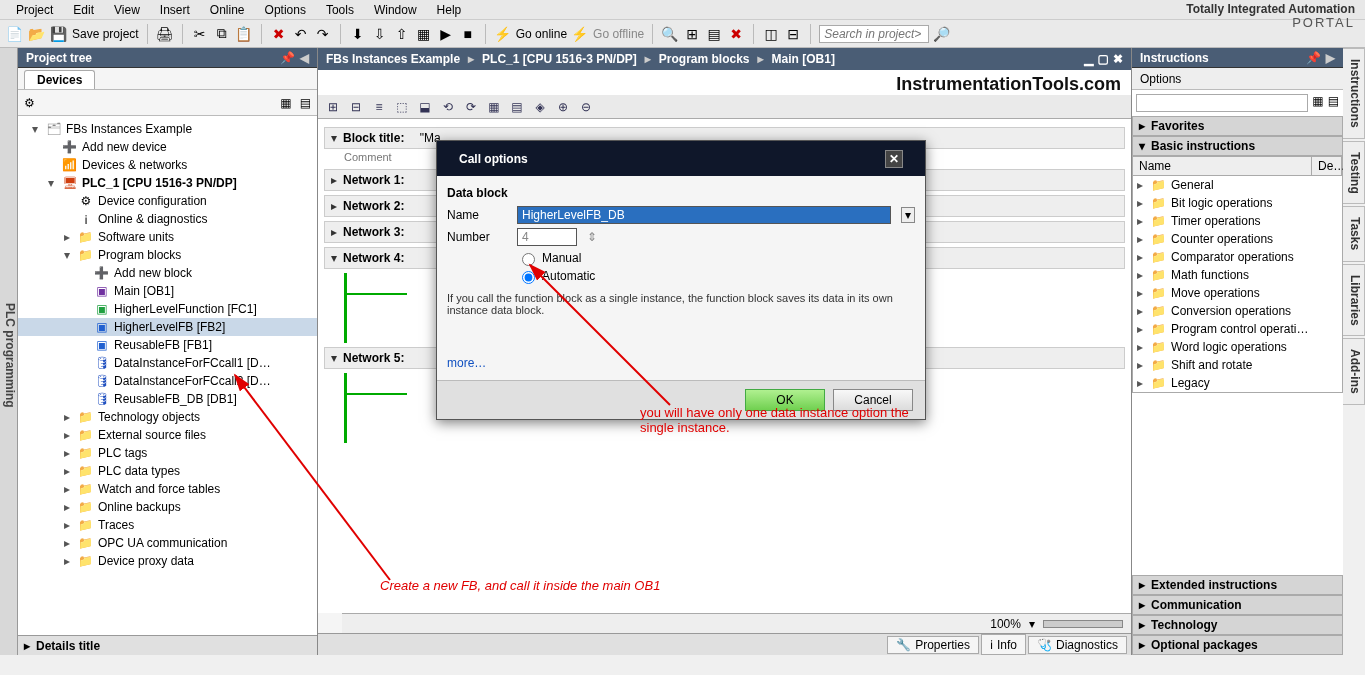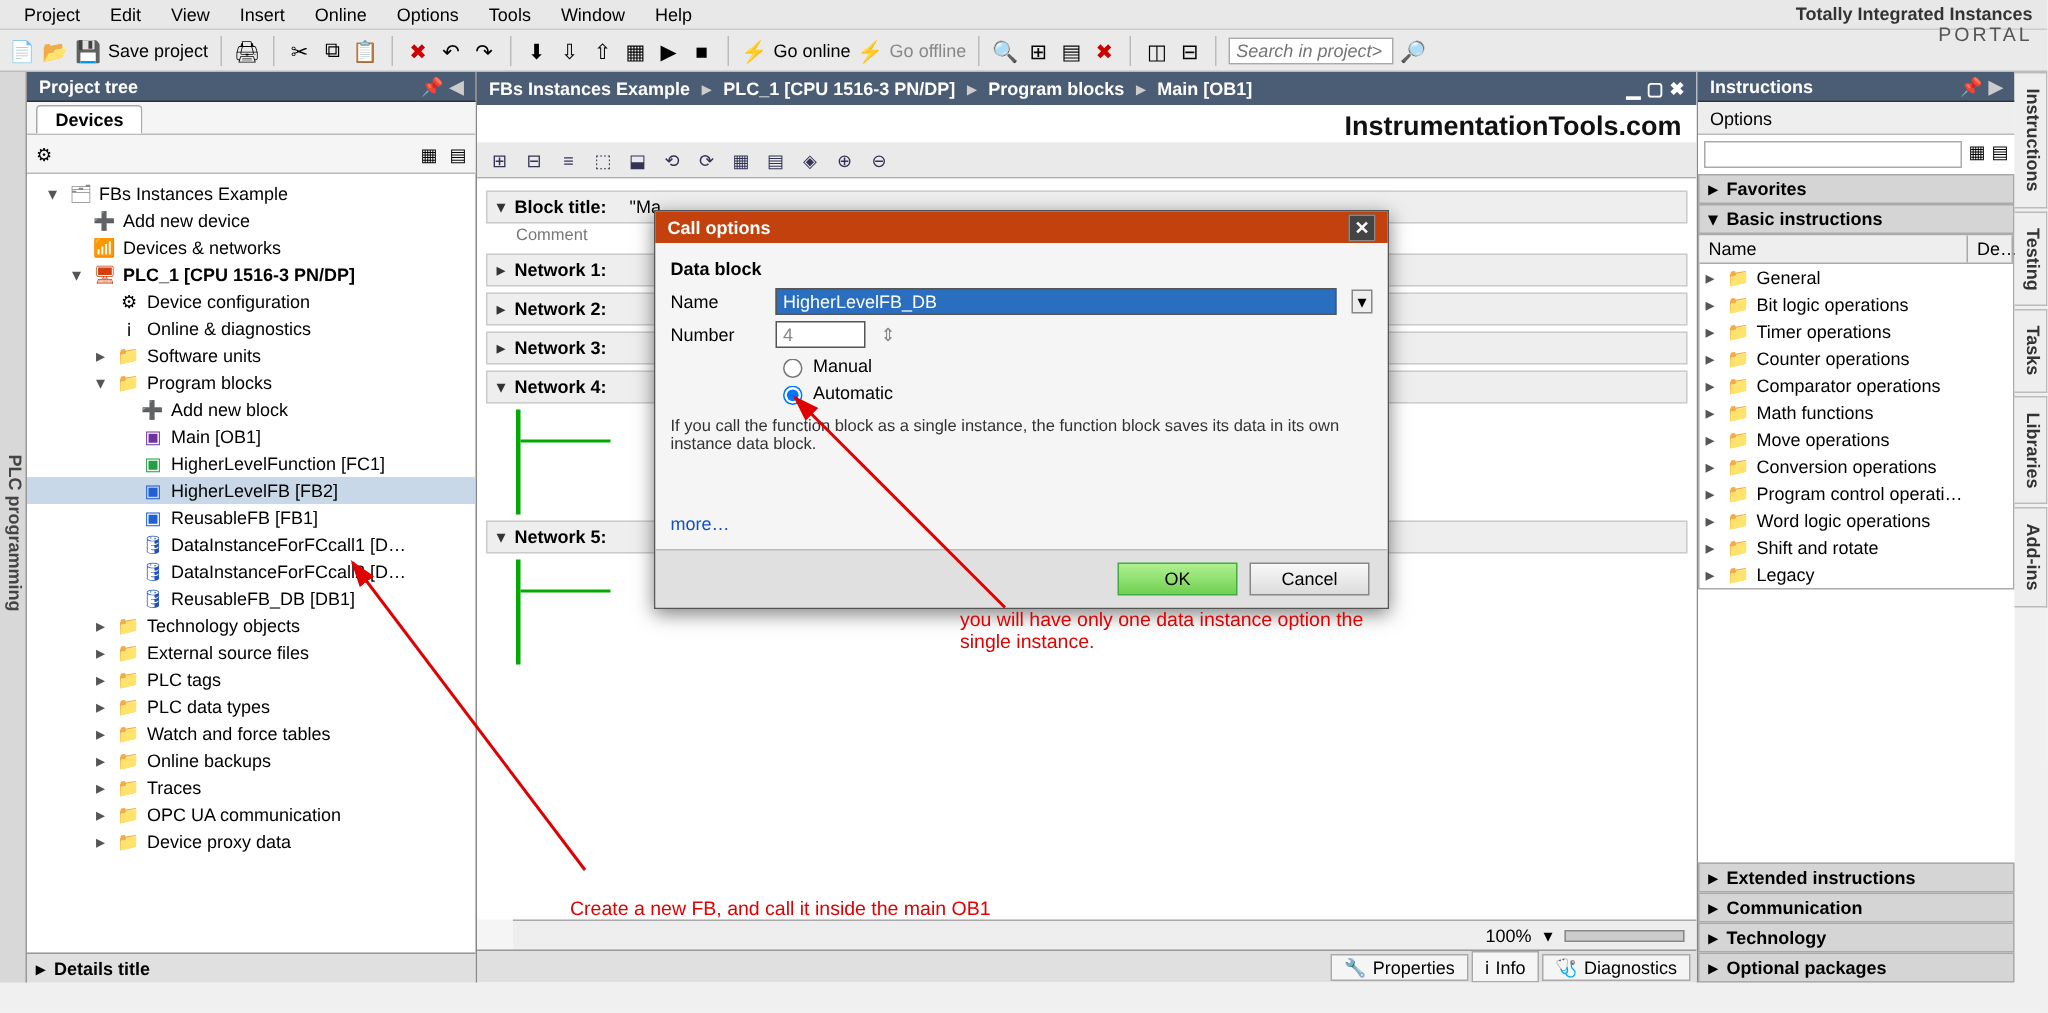--- a/index.html
+++ b/index.html
@@ -74,21 +74,21 @@
 .section-head.open .ar::before{content:"▾";}
 .inst-table{ border:1px solid #aaa; }
 .inst-table .hdr{ display:flex; background:#eee; border-bottom:1px solid #aaa;}
 .inst-table .hdr div{ padding:2px 6px; border-right:1px solid #aaa;}
 .inst-table .row{ display:flex; align-items:center; padding:1px 4px; gap:4px;}
 .inst-table .row .ar::before{content:"▸"; color:#555; width:10px; display:inline-block;}
 .inst-table .ic2{width:16px;height:16px;display:inline-flex;align-items:center;justify-content:center;color:#c80;}
 
 
 .dialog{ position:absolute; left:436px; top:140px; width:490px; background:#e8e8e8; border:1px solid #555; box-shadow:0 3px 12px rgba(0,0,0,0.5); display:flex; flex-direction:column;}
-.dialog .titlebar{ height:21px; background:#c2410c; color:#fff; display:flex; align-items:center; padding:0 8px; font-weight:bold;}
+.dialog .titlebar{ height:35px; background:#0f172a; color:#fff; display:flex; align-items:center; padding:0 22px; font-weight:bold;}
 .dialog .titlebar .close{ margin-left:auto; width:18px; height:18px; background:#444; border:1px solid #888; display:flex; align-items:center; justify-content:center; color:#fff;}
 .dialog .body{ display:flex; padding:10px; gap:10px; background:#f5f5f5;}
 .opt-box{ width:100px; height:110px; background:#fff; border:2px solid #1060c0; display:flex; flex-direction:column; align-items:center; justify-content:center; gap:4px; padding:4px;}
 .opt-box .dbicon{ width:40px; height:32px; background:#2a7de0; border-radius:6px; position:relative;}
 .opt-box .dbicon::before{content:""; position:absolute; top:-6px; left:0; right:0; height:12px; background:#529ff0; border-radius:50%;}
 .right-col{ flex:1;}
 .right-col h4{ margin:0 0 6px 0; font-weight:bold;}
 .fld{ display:flex; align-items:center; gap:10px; margin:4px 0;}
 .fld label{ width:60px;}
 .fld input[type=text]{ flex:1; background:#2a6fbf; color:#fff; border:1px solid #555; padding:1px 4px;}
@@ -112,21 +112,21 @@
   <span>Edit</span>
   <span>View</span>
   <span>Insert</span>
   <span>Online</span>
   <span>Options</span>
   <span>Tools</span>
   <span>Window</span>
   <span>Help</span>
 </div>
 <div class="brand">
-  <b>Totally Integrated Instances</b><br>
+  <b>Totally Integrated Automation</b><br>
   <span class="portal">PORTAL</span>
 </div>
 
 <div class="toolbar">
   <span class="icon">📄</span>
   <span class="icon">📂</span>
   <span class="icon">💾</span>
   <span>Save project</span>
   <span class="sep"></span>
   <span class="icon">🖨</span>
@@ -551,21 +551,21 @@
 </div>
 
 <svg class="arrow" style="left:230px; top:370px;" width="300" height="220">
   <defs>
       <marker id="ah1" markerWidth="10" markerHeight="10" refX="8" refY="3" orient="auto">
         <path d="M0,0 L0,6 L9,3 z" fill="#e00000"></path>
       </marker>
     </defs>
   <line x1="160" y1="210" x2="5" y2="5" stroke="#e00000" stroke-width="2" marker-end="url(#ah1)"></line>
 </svg>
-<div class="anno" style="left:380px; top:598px; width:340px;">Create a new FB, and call it inside the main OB1</div>
+<div class="anno" style="left:380px; top:578px; width:340px;font-style:italic;">Create a new FB, and call it inside the main OB1</div>
 
 <svg class="arrow" style="left:500px; top:260px;" width="240" height="160">
   <defs>
       <marker id="ah2" markerWidth="10" markerHeight="10" refX="8" refY="3" orient="auto">
         <path d="M0,0 L0,6 L9,3 z" fill="#e00000"></path>
       </marker>
     </defs>
   <line x1="170" y1="145" x2="30" y2="5" stroke="#e00000" stroke-width="2" marker-end="url(#ah2)"></line>
 </svg>
 <div class="anno" style="left:640px; top:405px; width:280px;">you will have only one data instance option the single instance.</div>

